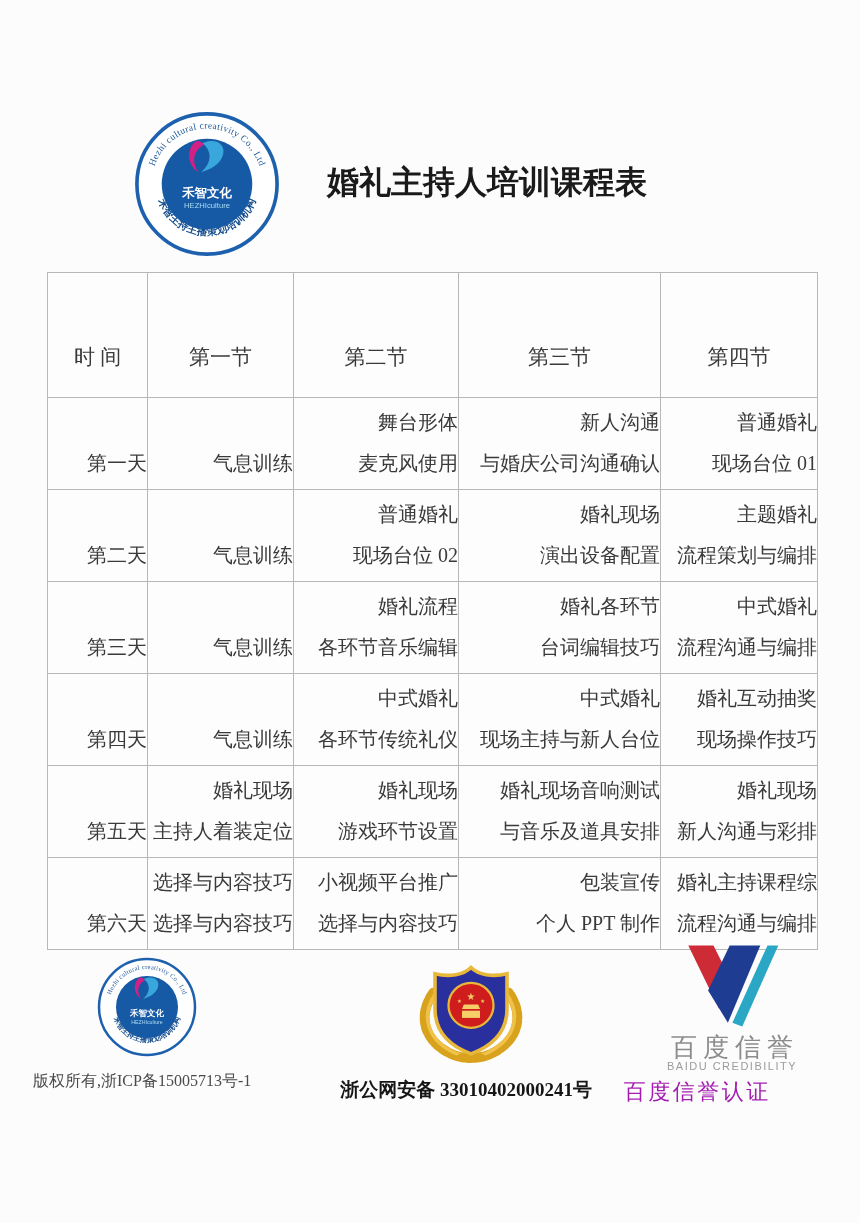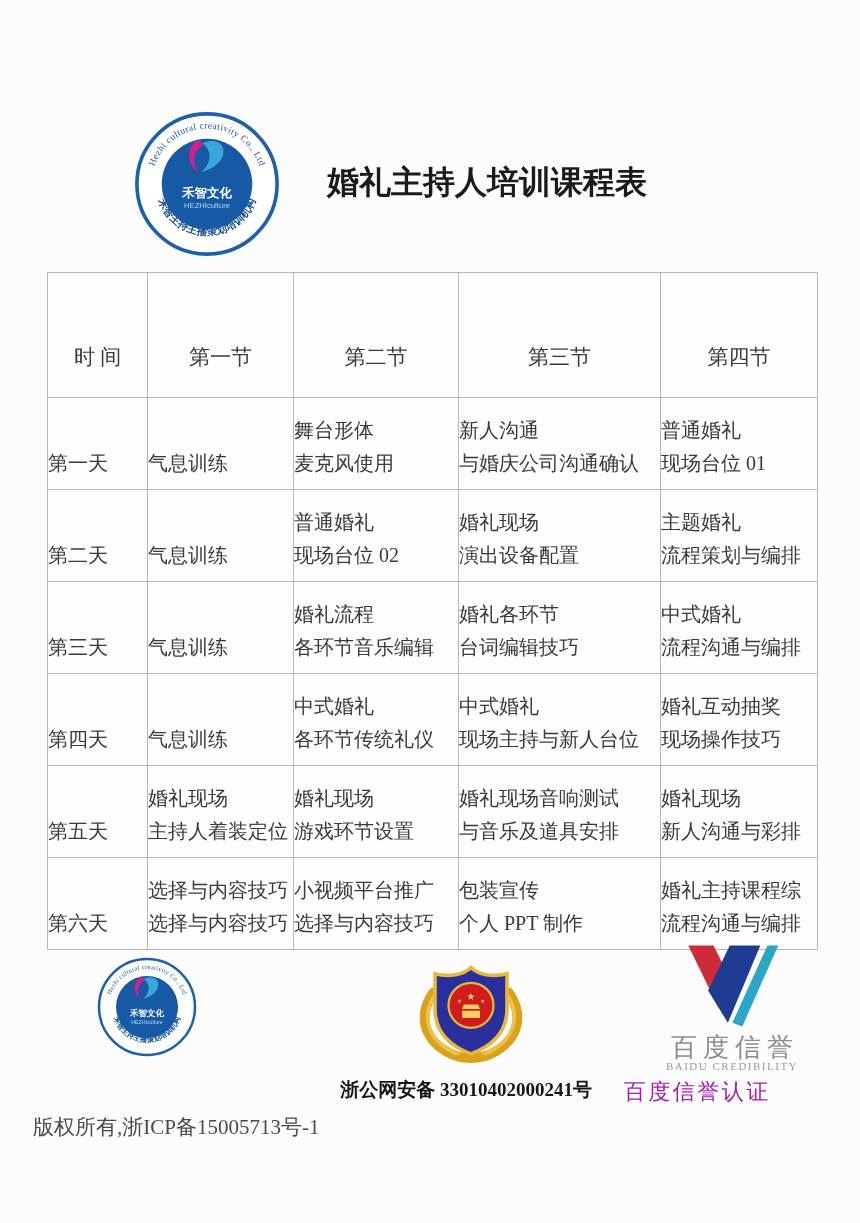--- a/index.html
+++ b/index.html
@@ -21,43 +21,43 @@
     position:absolute;left:47px;top:272px;width:770px;
     border-collapse:collapse;table-layout:fixed;
     font-size:20px;color:#3a3a3a;padding-left:28px;
   }
   .course-table th,.course-table td{border:1px solid #b8b8b8;padding:0;background:#fdfdfd;}
   .course-table thead th{
     height:98px;vertical-align:bottom;padding-bottom:26px;
     font-weight:normal;font-size:21px;text-align:center;
   }
   .course-table tbody td{height:91px;position:relative;}
-  .line{position:absolute;left:0;right:0;text-align:left;line-height:22px;white-space:nowrap;margin-top:8px;}
+  .line{position:absolute;left:0;right:0;text-align:right;line-height:22px;white-space:nowrap;}
   .l1{top:13px;}
   .l2{bottom:15px;}
   
   .logo-small{position:absolute;left:97px;top:957px;width:100px;height:100px;}
   .copyright{
-    position:absolute;left:33px;top:1113px;width:260px;
-    font-size:21px;color:#4a4a4a;white-space:nowrap;
+    position:absolute;left:33px;top:1071px;width:260px;
+    font-size:16px;color:#4a4a4a;white-space:nowrap;
   }
   .police-badge{position:absolute;left:408px;top:962px;width:126px;height:101px;}
   .police-text{
     position:absolute;left:330px;top:1077px;width:272px;text-align:center;
     font-size:19px;font-weight:700;color:#161616;white-space:nowrap;
   }
   .baidu-v{position:absolute;left:674px;top:940px;width:115px;height:90px;}
   .baidu-cn{
     position:absolute;left:632px;top:1030px;width:200px;text-align:center;
     font-size:26px;color:#8c8c8c;letter-spacing:6px;text-indent:6px;white-space:nowrap;
   }
   .baidu-en{
     position:absolute;left:632px;top:1060px;width:200px;text-align:center;
     font-size:11px;color:#9b9b9b;letter-spacing:1.5px;white-space:nowrap;
-    font-family:Liberation Serif, serif;
+    font-family:Liberation Sans, sans-serif;
   }
   .baidu-cert{
     position:absolute;left:596px;top:1077px;width:200px;text-align:center;
     font-size:22px;color:#a21caf;letter-spacing:2.5px;text-indent:2.5px;white-space:nowrap;
   }
   .defs-holder{position:absolute;width:0;height:0;overflow:hidden;}
 </style>
 </head>
 <body>
 

